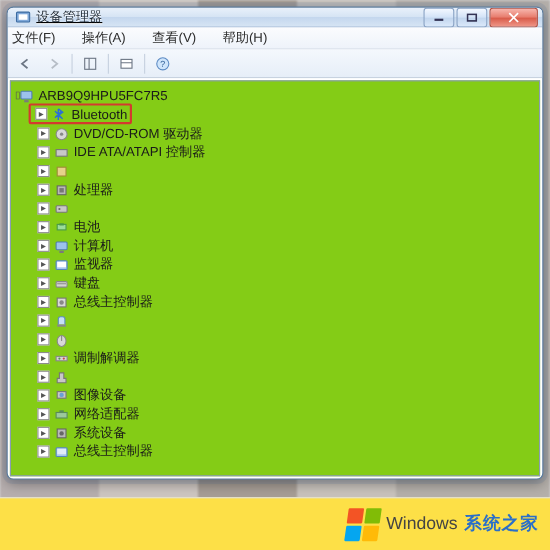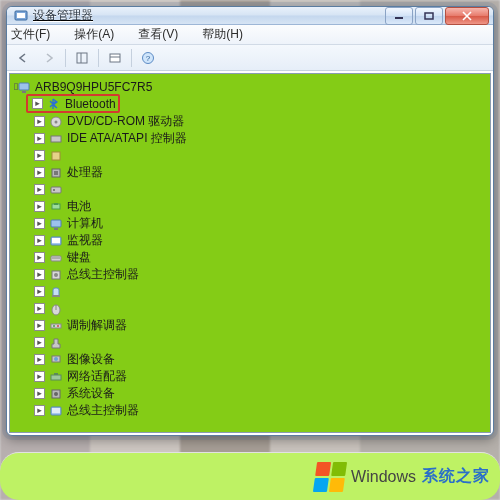--- a/index.html
+++ b/index.html
@@ -127,25 +127,24 @@
     margin: -1px 0 0 14px;
     padding: 0 2px 0 0;
     display: inline-flex;
     align-items: center;
     height: 19px;
   }
   .footer {
     position: absolute;
     left: 0; bottom: 0; width: 500px;
     height: 48px;
-    background: #bef264;
+    background: #fde047;
     display:flex;align-items:center;justify-content:flex-end;
     padding: 16px 10px;
     border-top: 1px solid #e2e2e2;
-    border-radius: 19px;
   }
   .winlogo { display:flex;align-items:center;gap:6px; }
   .winlogo .sq { display:grid;grid-template-columns:14px 14px;grid-template-rows:14px 14px;gap:2px;transform:skewX(-8deg); }
   .winlogo .sq div{ border-radius:1px; }
   .winlogo .txt1 { font-size:16px;color:#444; }
   .winlogo .txt2 { font-size:16px;color:#2a6fc9;font-weight:700;letter-spacing:1px; }
 </style>
 </head>
 <body>
 

